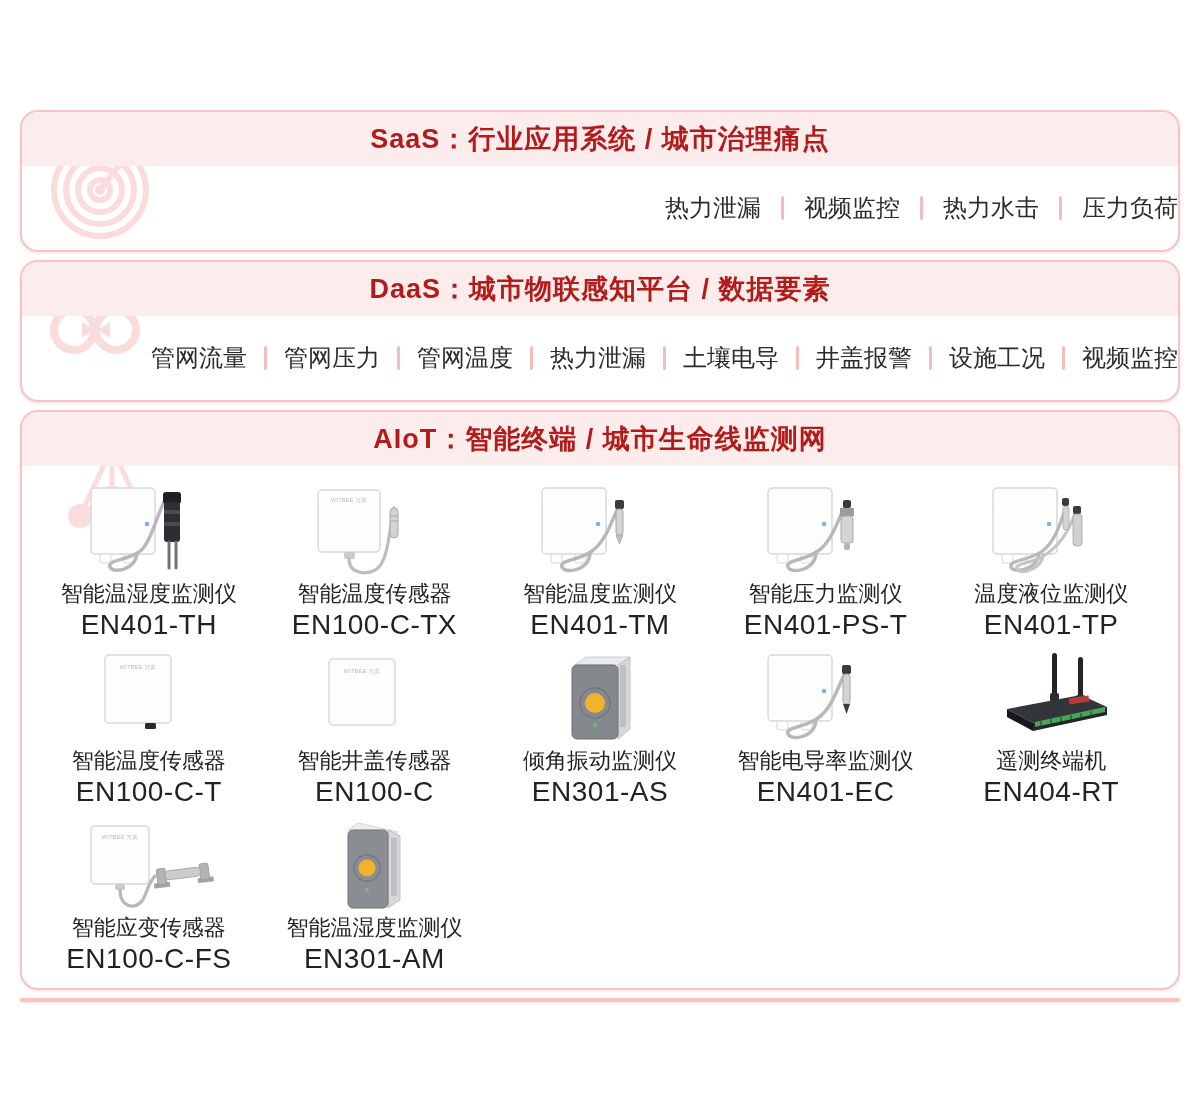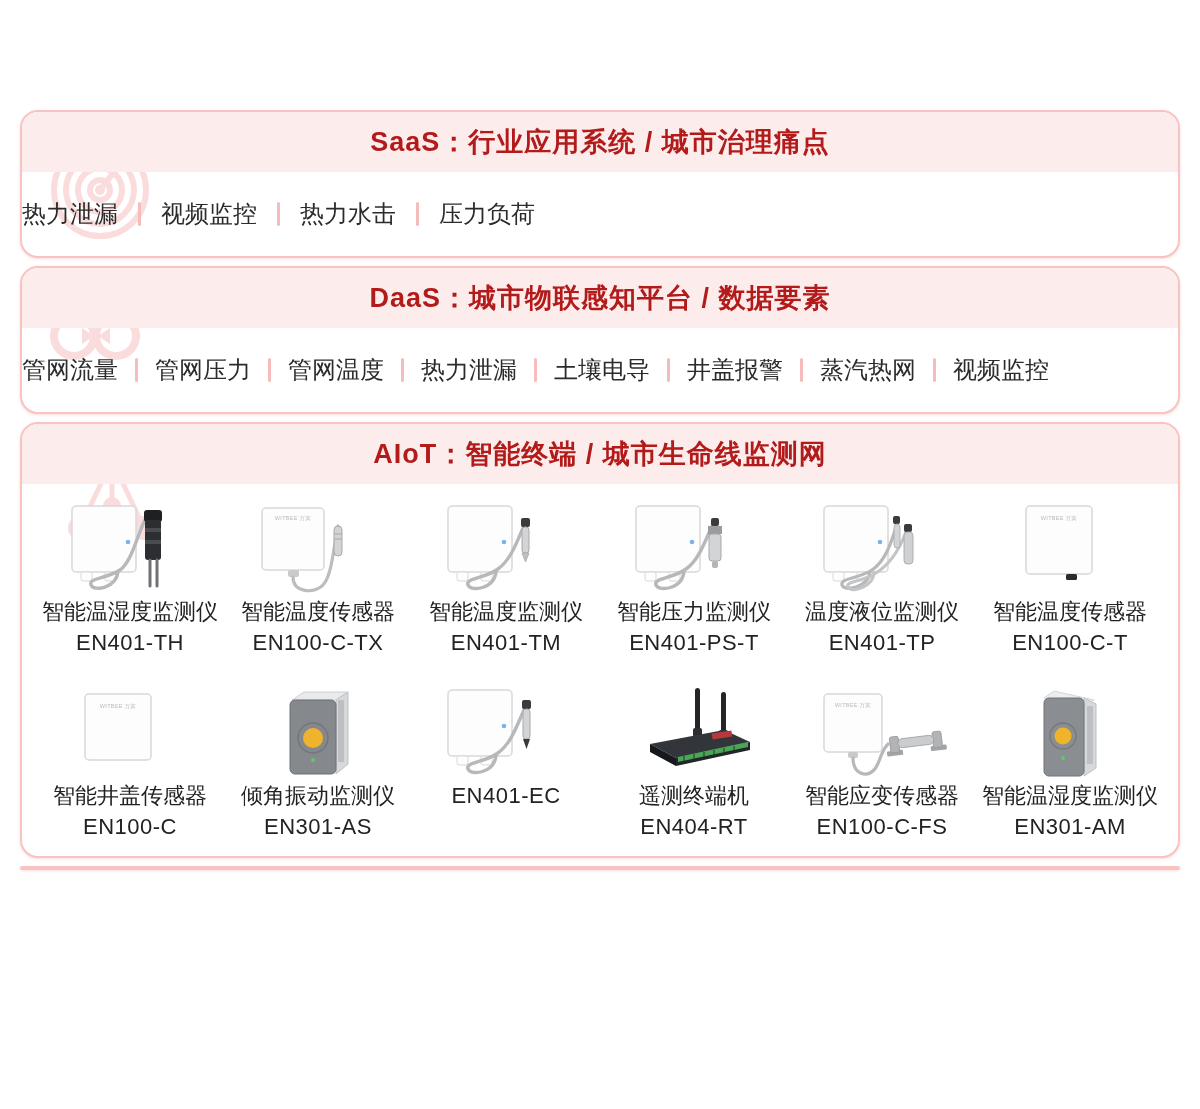--- a/index.html
+++ b/index.html
@@ -13,45 +13,45 @@
     position:relative;
     margin:0 20px 8px 20px;
     border:2px solid #f7c3c3;
     border-radius:18px;
     background:#ffffff;
     box-shadow:0 1px 3px rgba(246,190,190,.55);
     overflow:hidden;
   }
   .card-header{
     position:relative;z-index:2;
-    background:#fdecec;height:60px;
+    background:#fdecec;height:54px;
     display:flex;align-items:center;justify-content:center;
   }
   .card-title{
     font-size:27px;font-weight:700;color:#b31b1b;letter-spacing:1px;
   }
   .card-body{position:relative;z-index:2;}
   .items-row{
-    display:flex;align-items:center;justify-content:flex-start;
+    display:flex;align-items:center;justify-content:flex-end;
     height:84px;font-size:24px;color:#2b2b2b;white-space:nowrap;
   }
   .sep{width:3px;height:24px;background:#f6bcbc;border-radius:1.5px;flex:0 0 auto;}
   .saas-row .sep{margin:0 20px;}
   .daas-row .sep{margin:0 17px;}
   .infra-row .sep{margin:0 19px;}
   .watermark{position:absolute;z-index:1;pointer-events:none;}
   
   .product-grid{
-    display:grid;grid-template-columns:repeat(6,1fr);
-    padding:12px 14px 14px 14px;row-gap:22px;
+    display:grid;grid-template-columns:repeat(5,1fr);
+    padding:12px 14px 14px 14px;row-gap:5px;
   }
   .product{text-align:center;}
   .device{height:100px;display:flex;align-items:flex-end;justify-content:center;}
   .p-name{font-size:22px;color:#222222;line-height:31px;white-space:nowrap;}
-  .p-model{font-size:22px;color:#222222;line-height:31px;letter-spacing:.5px;}
+  .p-model{font-size:28px;color:#222222;line-height:31px;letter-spacing:.5px;}
   .brand-txt{font-size:5.5px;fill:#b6b9bc;letter-spacing:.3px;}
 </style>
 </head>
 <body>
 
 <div class="page">
 
   <div class="card">
     <svg class="watermark" style="left:22px;top:20px;" width="112" height="112" viewBox="0 0 112 112">
       <g fill="none" stroke="#fadcdc" stroke-width="6">
@@ -98,21 +98,21 @@
         <span class="item">管网压力</span>
         <span class="sep"></span>
         <span class="item">管网温度</span>
         <span class="sep"></span>
         <span class="item">热力泄漏</span>
         <span class="sep"></span>
         <span class="item">土壤电导</span>
         <span class="sep"></span>
         <span class="item">井盖报警</span>
         <span class="sep"></span>
-        <span class="item">蒸汽热网</span>
+        <span class="item">设施工况</span>
         <span class="sep"></span>
         <span class="item">视频监控</span>
       </div>
     </div>
   </div>
 
   <div class="card">
     <svg class="watermark" style="left:32px;top:14px;" width="116" height="116" viewBox="0 0 116 116">
       <g stroke="#fadcdc" stroke-width="5" fill="none">
         <line x1="58" y1="22" x2="26" y2="90"></line>
@@ -268,20 +268,21 @@
               <rect x="12" y="4" width="64" height="66" rx="4" fill="#fdfdfe" stroke="#d8d8da" stroke-width="1.5"></rect>
               <rect x="21" y="70" width="11" height="9" rx="2" fill="#fdfdfe" stroke="#d8d8da"></rect>
               <rect x="45" y="70" width="11" height="9" rx="2" fill="#fdfdfe" stroke="#d8d8da"></rect>
               <circle cx="68" cy="40" r="2.3" fill="#7db1ea"></circle>
               <path d="M60 70 C58 87 35 90 32 83 C29 76 48 77 62 67 C76 57 82 36 89 22" fill="none" stroke="#b7b8ba" stroke-width="3.4" stroke-linecap="round"></path>
               <rect x="86" y="14" width="9" height="9" rx="2" fill="#3a3b3e"></rect>
               <rect x="87" y="23" width="7" height="30" rx="3" fill="#d3d4d6" stroke="#a7a8aa" stroke-width="1"></rect>
               <path d="M87 53 L94 53 L90.5 63 Z" fill="#3a3b3e"></path>
             </svg>
           </div>
+          <div class="p-name">智能电导率监测仪</div>
           <div class="p-model">EN401-EC</div>
         </div>
 
         <div class="product">
           <div class="device">
             <svg width="140" height="94" viewBox="0 0 140 94">
               <rect x="71" y="2" width="5" height="44" rx="2.5" fill="#232529"></rect>
               <rect x="97" y="6" width="5" height="40" rx="2.5" fill="#232529"></rect>
               <rect x="69" y="42" width="9" height="9" rx="2" fill="#2b2d31"></rect>
               <rect x="95" y="44" width="9" height="8" rx="2" fill="#2b2d31"></rect>

